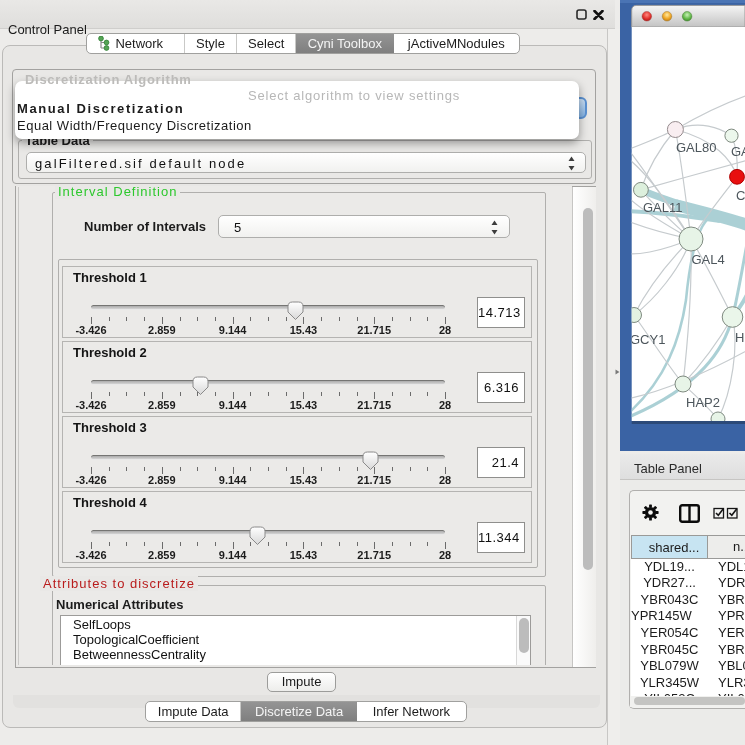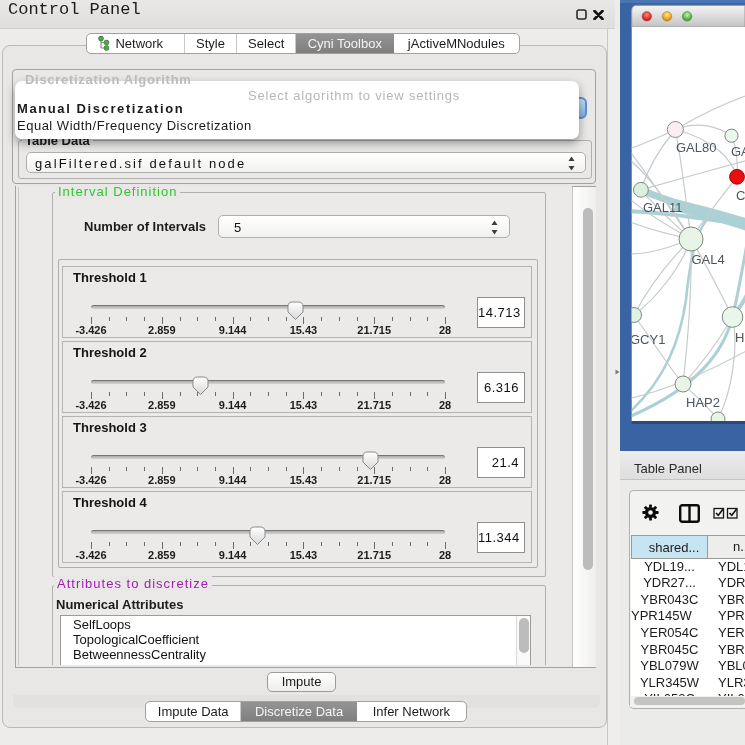--- a/index.html
+++ b/index.html
@@ -3,21 +3,21 @@
 <meta charset="utf-8">
 <style>
 * { margin:0; padding:0; box-sizing:border-box; }
 html,body { width:745px; height:745px; }
 body { font-family:"Liberation Sans", sans-serif; position:relative; background:#edecea; overflow:hidden; }
 .abs { position:absolute; }
 .b13 { font-size:13px; font-weight:bold; color:#1c1c1c; }
 
 
 #titlebar { left:0; top:0; width:615px; height:29px; background:linear-gradient(#e9e8e6,#dfdedc); border-bottom:1px solid #cfcecc; }
-#titlebar .t { position:absolute; left:8px; top:0; font-size:17px; color:#1b1b1b;font-family:Liberation Mono, monospace; }
+#titlebar .t { position:absolute; left:8px; top:22px; font-size:13px; color:#1b1b1b; }
 
 
 #win { left:2px; top:45px; width:605px; height:683px; background:#e8e7e5; border:1px solid #bbbab8; border-radius:8px; }
 
 
 .seggroup { display:flex; background:#fff; border:1px solid #a0a09e; border-radius:5px; overflow:hidden; }
 .seg { display:flex; align-items:center; justify-content:center; font-size:13px; color:#1c1c1c; border-right:1px solid #c9c9c7; height:100%; }
 .seg:last-child { border-right:none; }
 .seg.sel { background:linear-gradient(#949494,#7f7f7f); color:#f4f4f4; border-right:none; }
 
@@ -294,21 +294,21 @@
             <linearGradient id="thg4" x1="0" y1="0" x2="0" y2="1">
               <stop offset="0" stop-color="#ffffff"></stop>
               <stop offset="1" stop-color="#d8d8d8"></stop>
             </linearGradient>
           </defs>
           <path d="M1 5.5 Q1 1 5.5 1 L11.5 1 Q16 1 16 5.5 L16 11 L8.5 18.5 L1 11 Z" fill="url(#thg4)" stroke="#8a8a8a" stroke-width="1"></path>
         </svg></div>
     </div>
 
   <div class="abs group" style="left:36px;top:399px;width:494px;height:120px;border-radius:2px"></div>
-  <div class="gtitle" style="left:38px;top:390px;color:#a21caf;letter-spacing:1px">Attributes to discretize</div>
+  <div class="gtitle" style="left:24px;top:390px;color:#b91c1c;letter-spacing:1px">Attributes to discretize</div>
   <div class="abs b13" style="left:40px;top:411px">Numerical Attributes</div>
   <div class="abs" id="attrlist" style="left:44px;top:429px;width:471px;height:60px">
     <div style="position:absolute;left:12px;top:1px">SelfLoops</div>
     <div style="position:absolute;left:12px;top:16px">TopologicalCoefficient</div>
     <div style="position:absolute;left:12px;top:31px">BetweennessCentrality</div>
     <div style="position:absolute;right:0;top:0;width:14px;height:60px;background:#fafafa;border-left:1px solid #d8d8d8">
       <div style="position:absolute;left:1.5px;top:2px;width:10px;height:35px;background:#bcbcbc;border-radius:5px"></div>
     </div>
   </div>
 </div>

